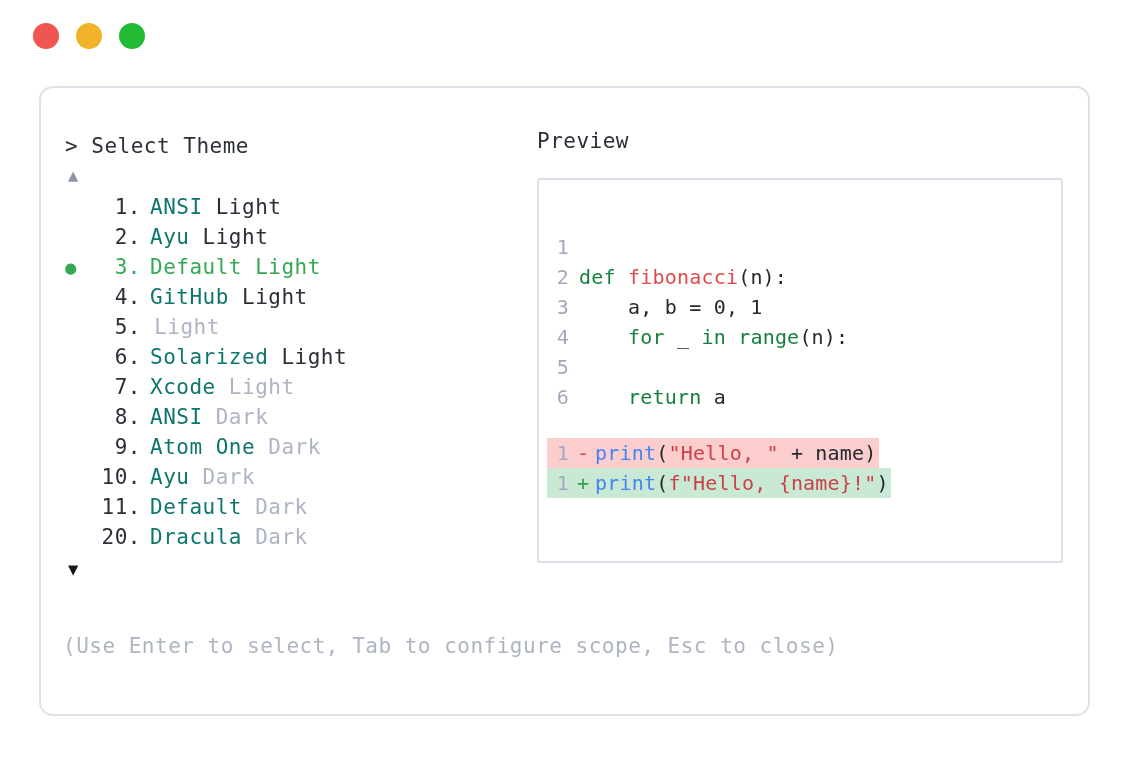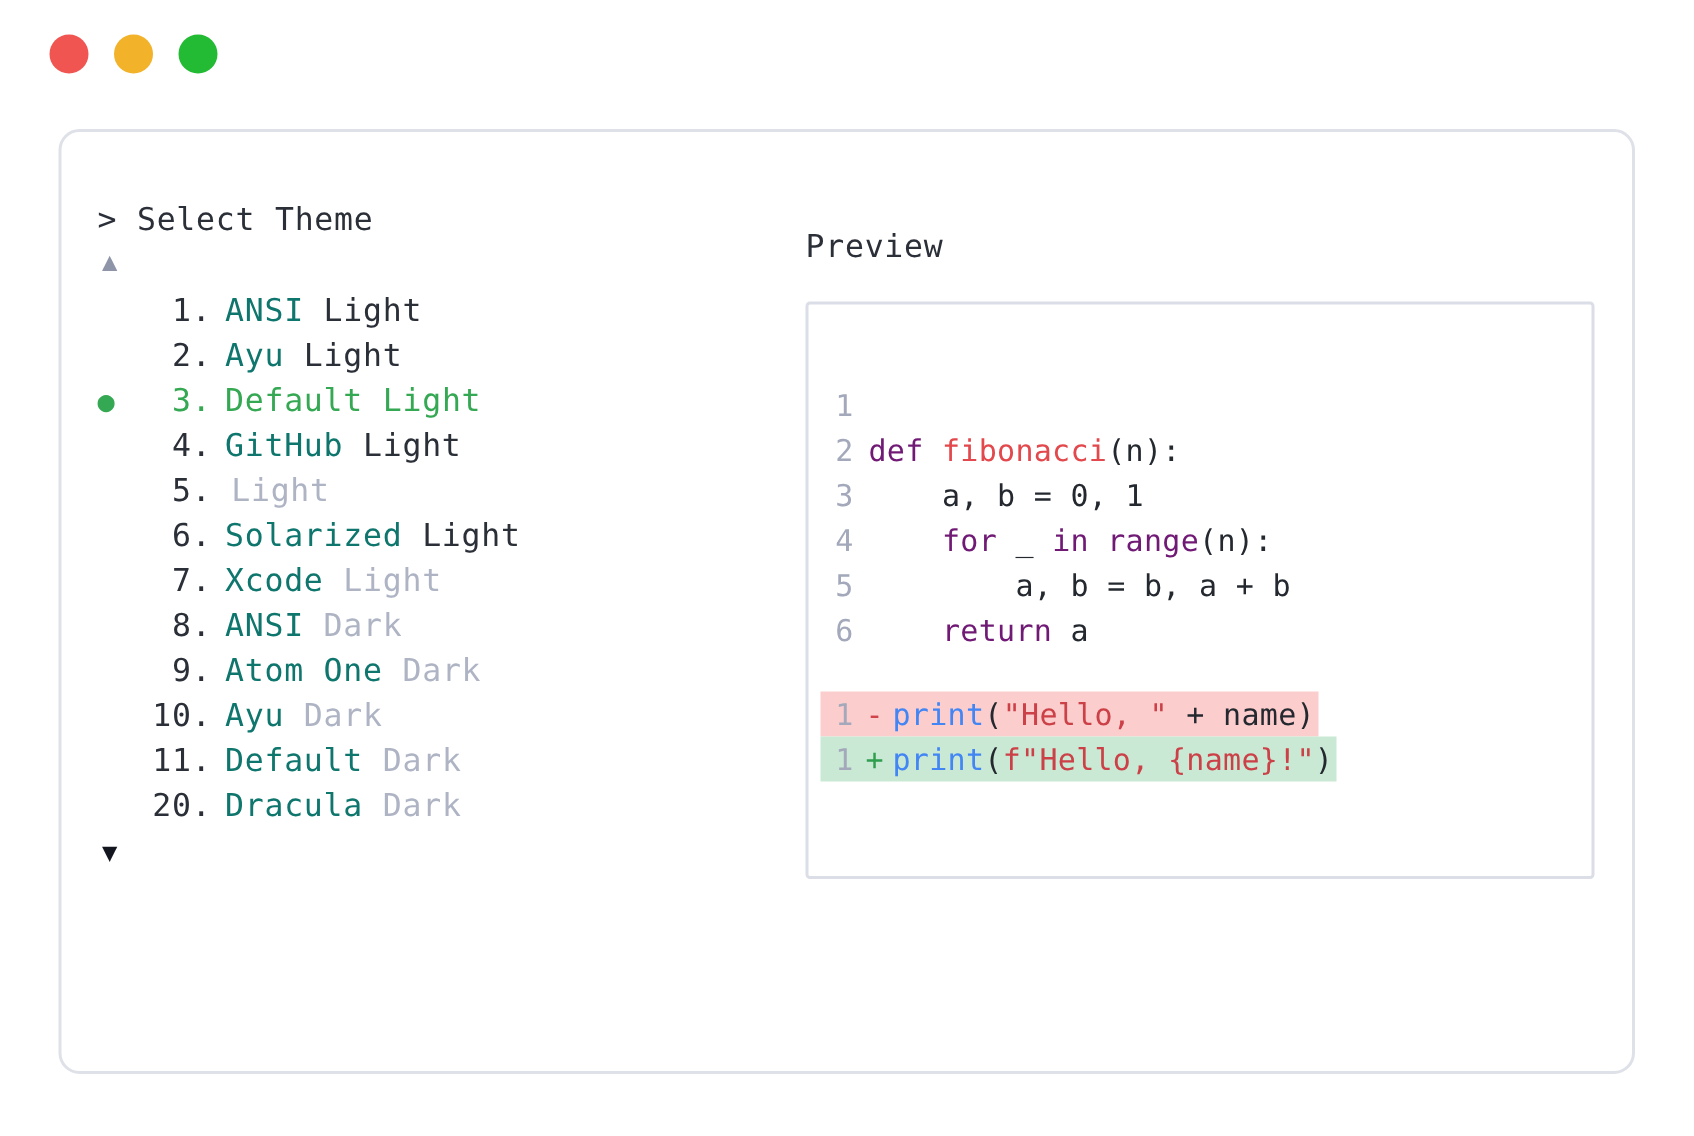--- a/index.html
+++ b/index.html
@@ -93,21 +93,21 @@
   .variant-col { color: #aeb4c4; }
 
   .theme-row.selected .num-col,
   .theme-row.selected .dotsep,
   .theme-row.selected .name-col,
   .theme-row.selected .variant-col { color: #35a853; }
 
   
   .right-pane {
     position: absolute;
-    left: 496px; top: 61px;
+    left: 496px; top: 38px;
     width: 530px;
   }
   .preview-label {
     font-size: 21px;
     color: #2b2f38;
     letter-spacing: 0.5px;
     line-height: 30px;
   }
   .preview-box {
     margin-top: 22px;
@@ -138,21 +138,21 @@
     display: inline-block;
     width: 22px;
     flex: 0 0 22px;
     text-align: right;
     color: #a3a9bb;
     margin-right: 10px;
   }
   .code-spacer { height: 26px; }
 
   .tok-comment  { color: #1f9d3a; }
-  .tok-kw       { color: #701a75; }
+  .tok-kw       { color: #15803d; }
   .tok-fn       { color: #e2484c; text-align: right; }
   .tok-plain    { color: #24282f; }
   .tok-str      { color: #cc4047; }
   .tok-builtin  { color: #4285f4; }
 
   
   .diff-wrap { display: flex; align-items: center; height: 30px; }
   .diff-line {
     display: inline-flex;
     align-items: center;
@@ -214,27 +214,28 @@
     </div>
 
     <div class="right-pane">
       <div class="preview-label">Preview</div>
       <div class="preview-box">
         <div class="code-area" id="code-area">
             <div class="code-line"><span class="ln">1</span></div>
             <div class="code-line"><span class="ln">2</span><span class="tok-kw">def </span><span class="tok-fn">fibonacci</span><span class="tok-plain">(n):</span></div>
             <div class="code-line"><span class="ln">3</span><span class="tok-plain">    a, b = 0, 1</span></div>
             <div class="code-line"><span class="ln">4</span><span class="tok-plain">    </span><span class="tok-kw">for</span><span class="tok-plain"> _ </span><span class="tok-kw">in range</span><span class="tok-plain">(n):</span></div>
-            <div class="code-line"><span class="ln">5</span><span class="tok-plain">        a, b = b, a + b</span></div>
+            <div class="code-line"><span class="ln">5</span></div>
             <div class="code-line"><span class="ln">6</span><span class="tok-plain">    </span><span class="tok-kw">return</span><span class="tok-plain"> a</span></div>
             <div class="code-spacer"></div>
             <div class="diff-wrap">
               <div class="diff-line removed"><span class="ln">1</span><span class="sign minus">-</span><span class="tok-builtin">print</span><span class="tok-plain">(</span><span class="tok-str">"Hello, "</span><span class="tok-plain"> + name)</span></div>
             </div>
             <div class="diff-wrap">
               <div class="diff-line added"><span class="ln">1</span><span class="sign plus">+</span><span class="tok-builtin">print</span><span class="tok-plain">(</span><span class="tok-str">f"Hello, {name}!"</span><span class="tok-plain">)</span></div>
             </div>
           </div>
       </div>
     </div>
 
+    <div class="footer-hint">(Use Enter to select, Tab to configure scope, Esc to close)</div>
   </div>
 </div>
 
 </body></html>

